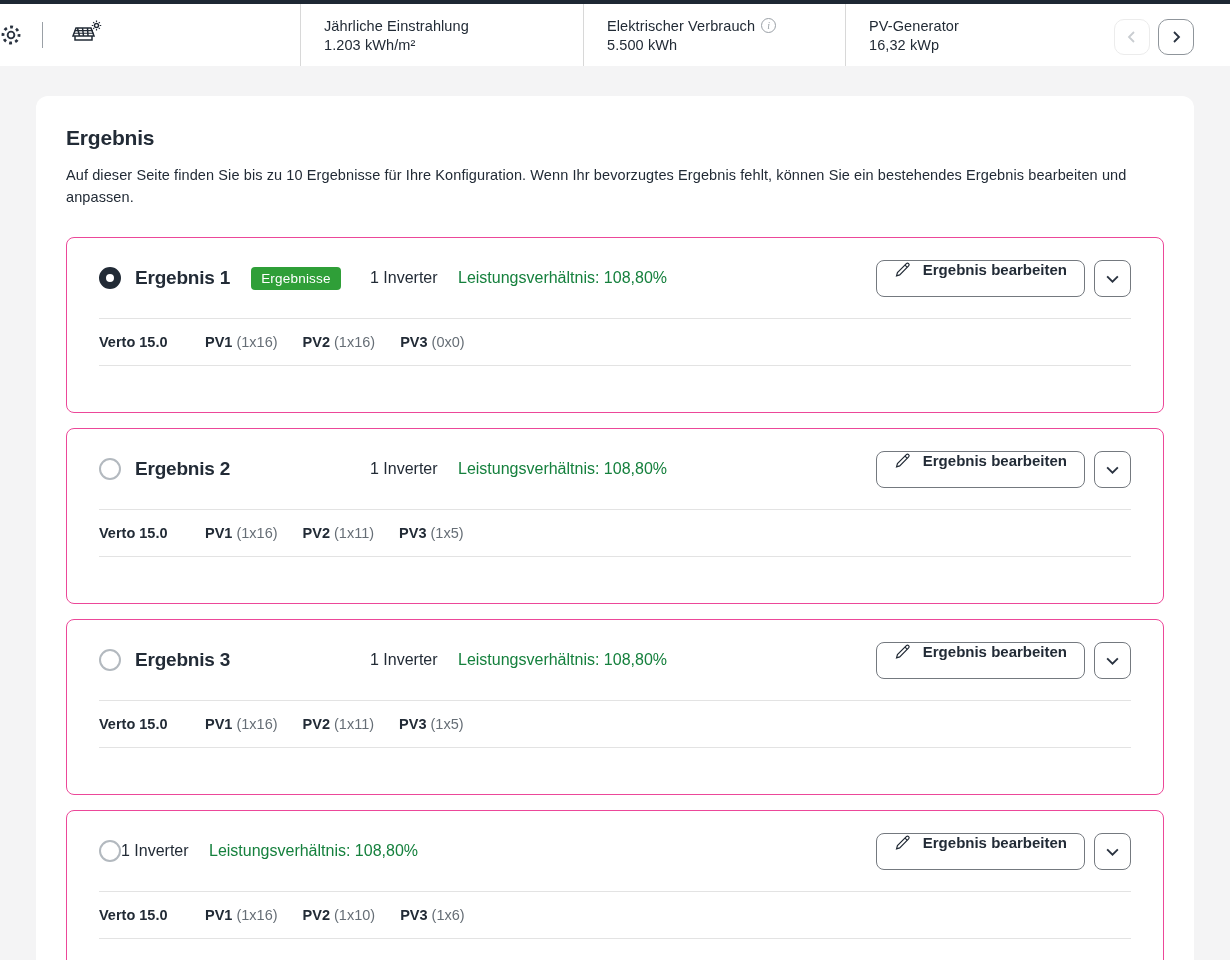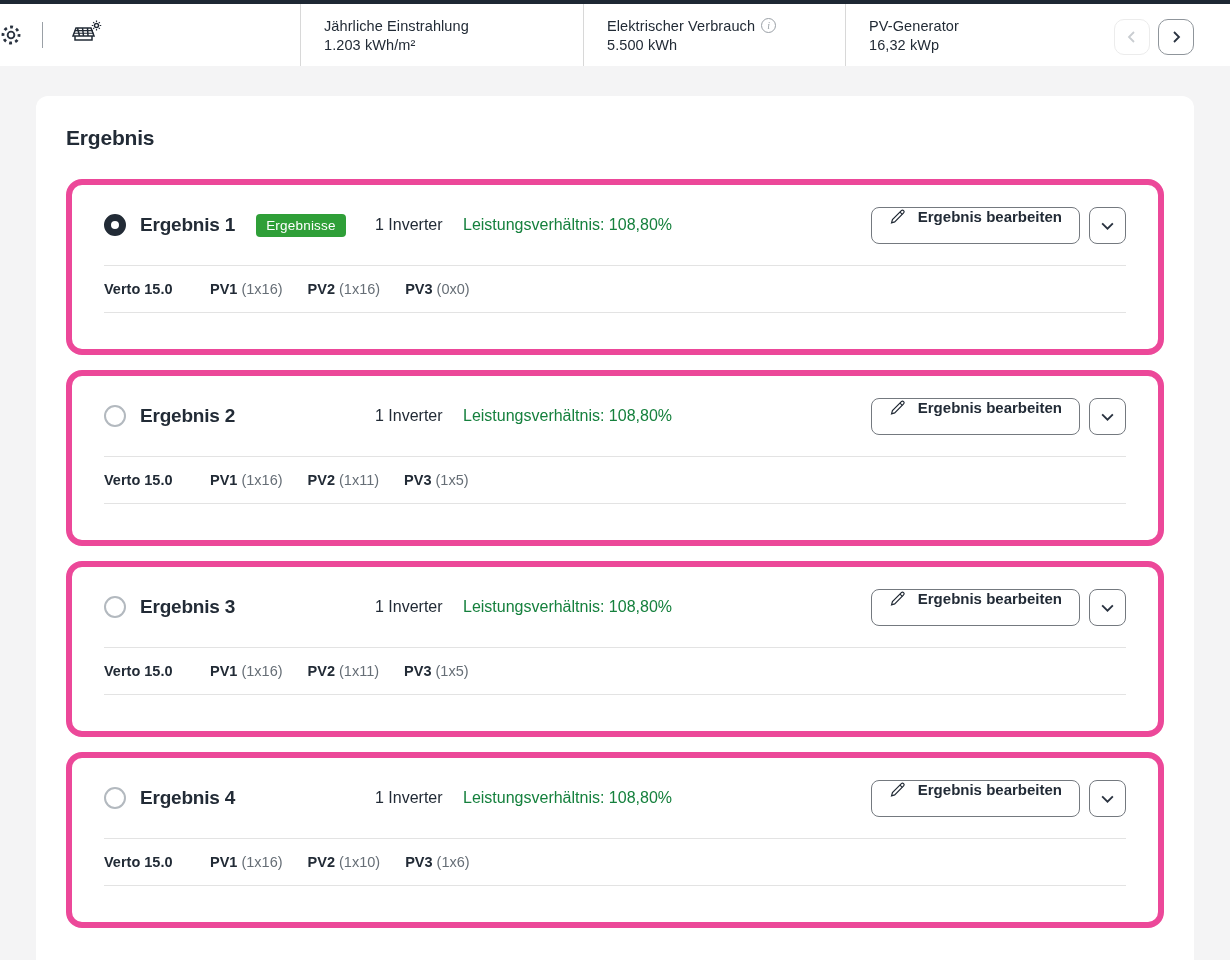--- a/index.html
+++ b/index.html
@@ -46,21 +46,21 @@
     padding: 30px 30px 0 30px;
   }
   .page-title { font-size: 21px; font-weight: 700; letter-spacing: -0.2px; color: #222b36; }
   .page-desc {
     margin-top: 14px; font-size: 14.5px; line-height: 22px; color: #222b36;
     letter-spacing: 0.1px; max-width: 1100px;
   }
   .results { margin-top: 29px; display: flex; flex-direction: column; gap: 15px; }
   
   .card {
-    border: 6px solid #ec4899; border-radius: 16px; background: #fff;
+    border: 1px solid #ec4899; border-radius: 8px; background: #fff;
     height: 176px; overflow: hidden;
   }
   .card-header { height: 80px; display: flex; align-items: center; padding: 0 32px; }
   .radio {
     width: 22px; height: 22px; border-radius: 50%; background: #fff;
     border: 2px solid #b3b9bf; flex: none; cursor: pointer;
   }
   .radio.selected { border: 7px solid #222b36; }
   .title-wrap { width: 235px; margin-left: 14px; display: flex; align-items: center; flex: none; }
   .card-title { font-size: 19px; font-weight: 700; letter-spacing: -0.2px; color: #222b36; }
@@ -157,20 +157,21 @@
         <svg width="14" height="14" viewBox="0 0 14 14" fill="none" stroke="#2a3340" stroke-width="1.8">
             <path d="M5 2 L10 7 L5 12"></path>
           </svg>
       </span>
     </div>
   </div>
 </div>
 
 <div class="panel">
   <h1 class="page-title">Ergebnis</h1>
+  <p class="page-desc">Auf dieser Seite finden Sie bis zu 10 Ergebnisse für Ihre Konfiguration. Wenn Ihr bevorzugtes Ergebnis fehlt, können Sie ein bestehendes Ergebnis bearbeiten und anpassen.</p>
   <div class="results">
   <div class="card">
     <div class="card-header">
       <div class="radio selected"></div>
       <div class="title-wrap">
         <span class="card-title">Ergebnis 1</span>
         <span class="badge">Ergebnisse</span>
       </div>
       <span class="inverter-count">1 Inverter</span>
       <span class="ratio">Leistungsverhältnis: 108,80%</span>
@@ -278,24 +279,20 @@
             <span class="pv-item"><b>PV2</b><span class="pv-val"> (1x11)</span></span>
             <span class="pv-item"><b>PV3</b><span class="pv-val"> (1x5)</span></span>
           </span>
     </div>
     <hr class="card-divider">
   </div>
 
   <div class="card">
     <div class="card-header">
       <div class="radio"></div>
-      <div class="title-wrap">
-        <span class="card-title">Ergebnis 4</span>
-
-      </div>
       <span class="inverter-count">1 Inverter</span>
       <span class="ratio">Leistungsverhältnis: 108,80%</span>
       <span class="header-spacer"></span>
       <button class="edit-btn">
         <span>
           <svg width="18" height="18" viewBox="0 0 24 24" fill="none" stroke="#222b36" stroke-width="1.6">
             <path d="M16.5 3.6 a2.1 2.1 0 0 1 3 3 L7.6 18.5 L3.4 19.7 L4.6 15.5 Z"></path>
             <path d="M14.7 5.4 L17.7 8.4"></path>
           </svg>
         </span>

